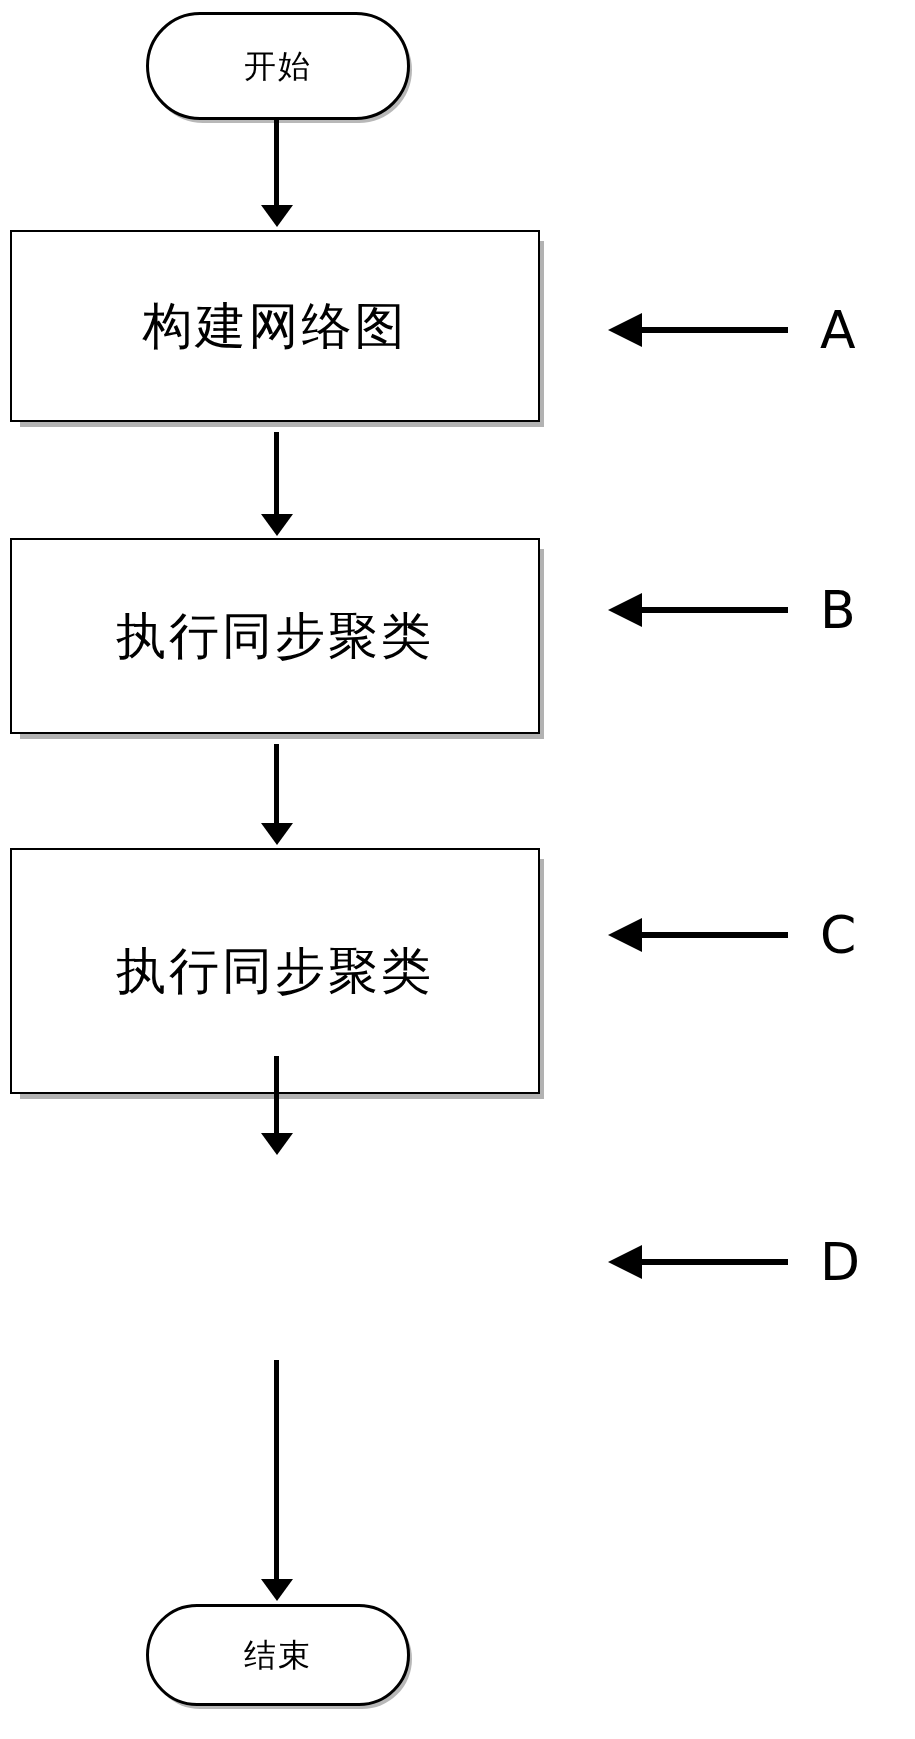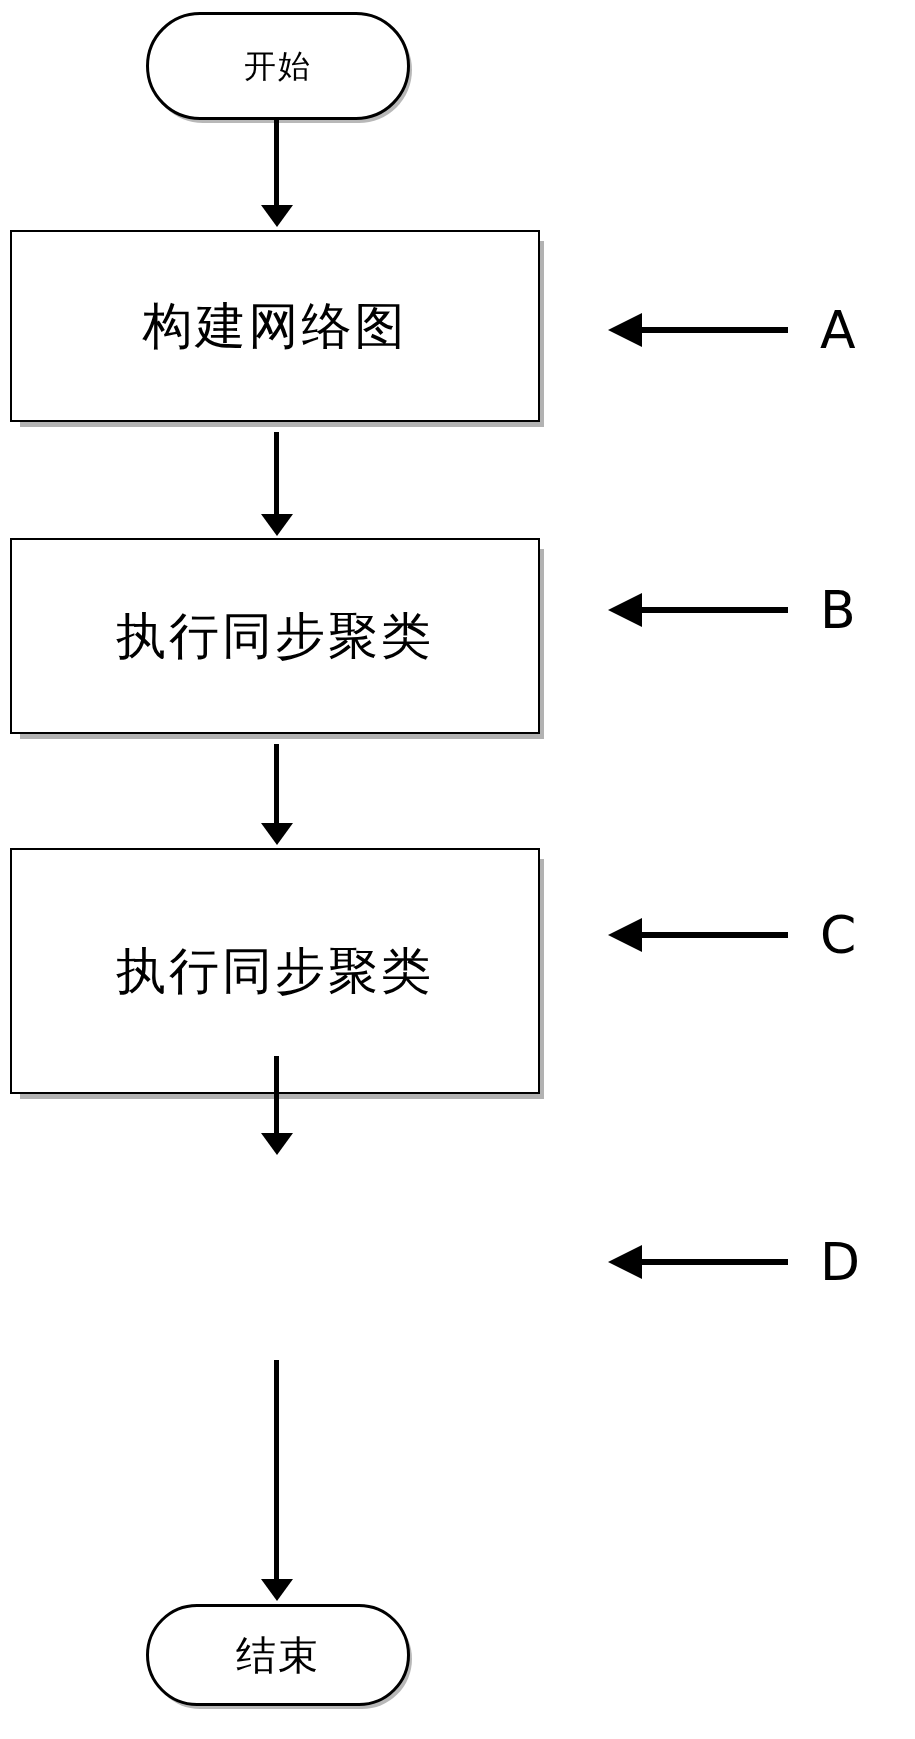--- a/index.html
+++ b/index.html
@@ -48,21 +48,21 @@
     width: 264px;
     height: 108px;
   }
   #node-end {
     left: 146px;
     top: 1604px;
     width: 264px;
     height: 102px;
   }
   #node-end .node-text {
-    font-size: 40px;
+    font-size: 32px;
   }
 
   
   .process {
     position: absolute;
     box-sizing: border-box;
     border: 2px solid #000;
     background: #fff;
     display: flex;
     align-items: center;

